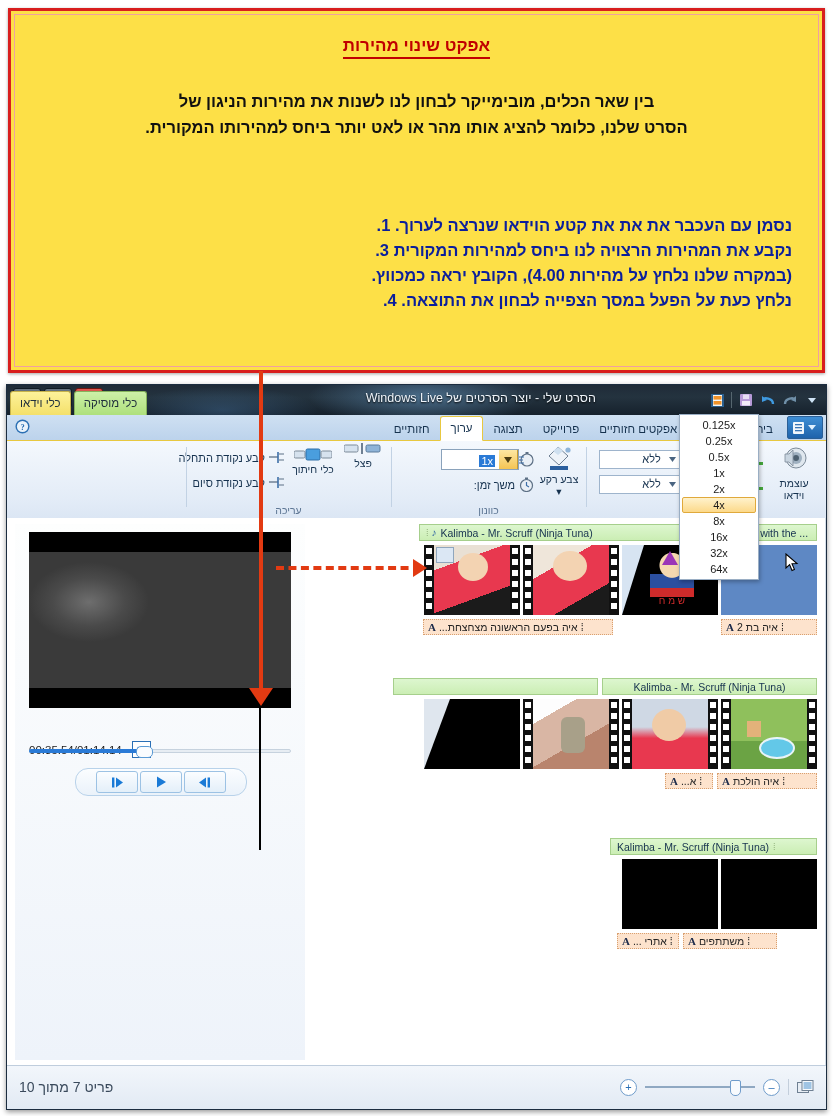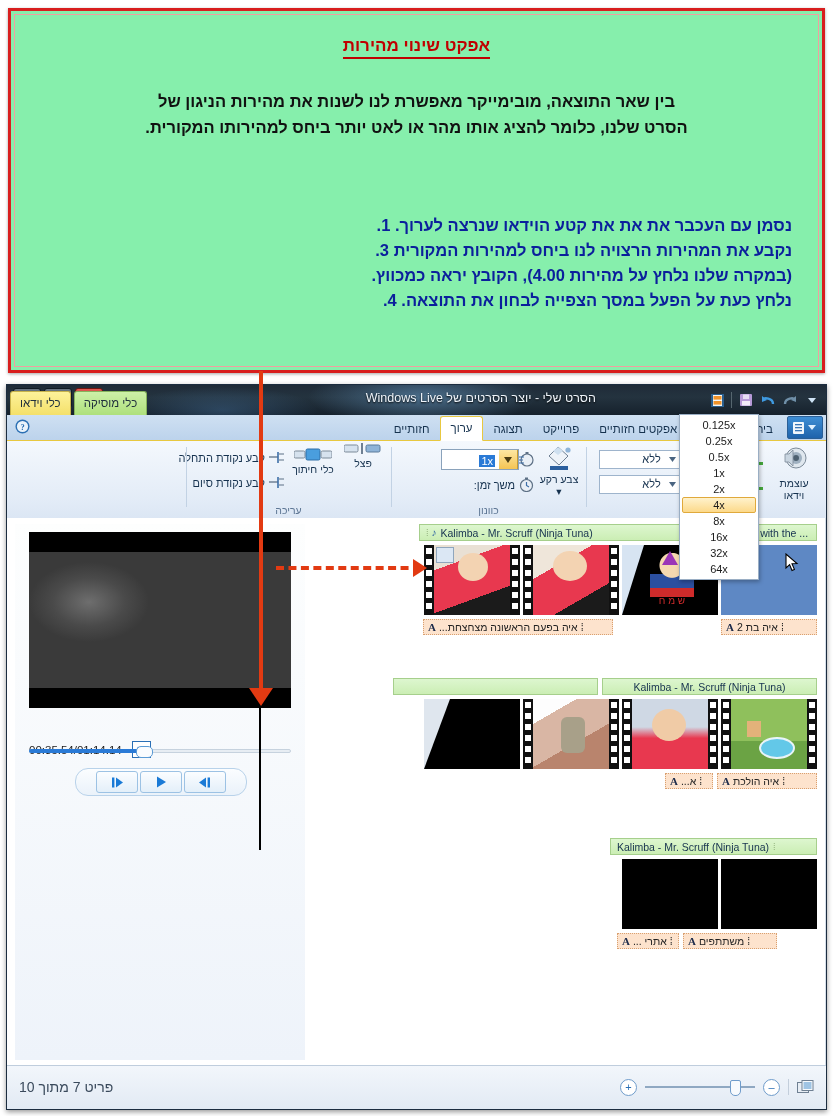--- a/index.html
+++ b/index.html
@@ -1,21 +1,21 @@
 <!DOCTYPE html>
 <html lang="he" dir="rtl"><head>
 <meta charset="utf-8">
 <style>
   html,body{margin:0;padding:0;background:#fff;}
   body{width:833px;height:1116px;position:relative;overflow:hidden;
        font-family:"Liberation Sans","DejaVu Sans",sans-serif;}
 
   
   #instr-panel{position:absolute;left:8px;top:8px;width:817px;height:365px;
-    background:#86efac;border:3px solid #d81e1e;box-sizing:border-box;
+    background:#fde047;border:3px solid #d81e1e;box-sizing:border-box;
     box-shadow:0 1px 3px rgba(0,0,0,.35);}
   #instr-inner{position:absolute;inset:3px;border:1px solid #f0a0a0;box-sizing:border-box;}
   #instr-title{position:absolute;top:25px;left:0;right:0;text-align:center;
     color:#c00000;font-weight:bold;font-size:17px;}
   #instr-title span{border-bottom:2px solid #c00000;padding-bottom:2px;}
   #instr-body{position:absolute;top:78px;left:22px;right:22px;text-align:center;
     color:#111;font-weight:bold;font-size:16.5px;line-height:1.55;}
   #instr-sub{position:absolute;top:175px;left:22px;right:22px;text-align:center;
     color:#111;font-weight:bold;font-size:16.5px;}
   #instr-list{position:absolute;top:202px;left:30px;right:30px;margin:0;padding:0;
@@ -179,21 +179,21 @@
 </style>
 </head>
 <body>
 
 <div id="instr-panel">
   <div id="instr-inner"></div>
   <div id="instr-title">
     <span>אפקט שינוי מהירות</span>
   </div>
   <div id="instr-body">
-    <div>בין שאר התוצאה, מובימייקר מאפשרת לנו לשנות את מהירות הניגון של</div>
+    <div>בין שאר הכלים, מובימייקר לבחון לנו לשנות את מהירות הניגון של</div>
     <div>הסרט שלנו, כלומר להציג אותו מהר או לאט יותר ביחס למהירותו המקורית.</div>
   </div>
   <ul id="instr-list">
     <li><span>נסמן עם העכבר את את את קטע הוידאו שנרצה לערוך.</span> <span class="num">.1</span></li>
     <li><span>נקבע את המהירות הרצויה לנו ביחס למהירות המקורית</span> <span class="num">.3</span></li>
     <li class="l3b"><span>(במקרה שלנו נלחץ על מהירות 4.00), הקובץ יראה כמכווץ.</span></li>
     <li><span>נלחץ כעת על הפעל במסך הצפייה לבחון את התוצאה.</span> <span class="num">.4</span></li>
   </ul>
 </div>
 

